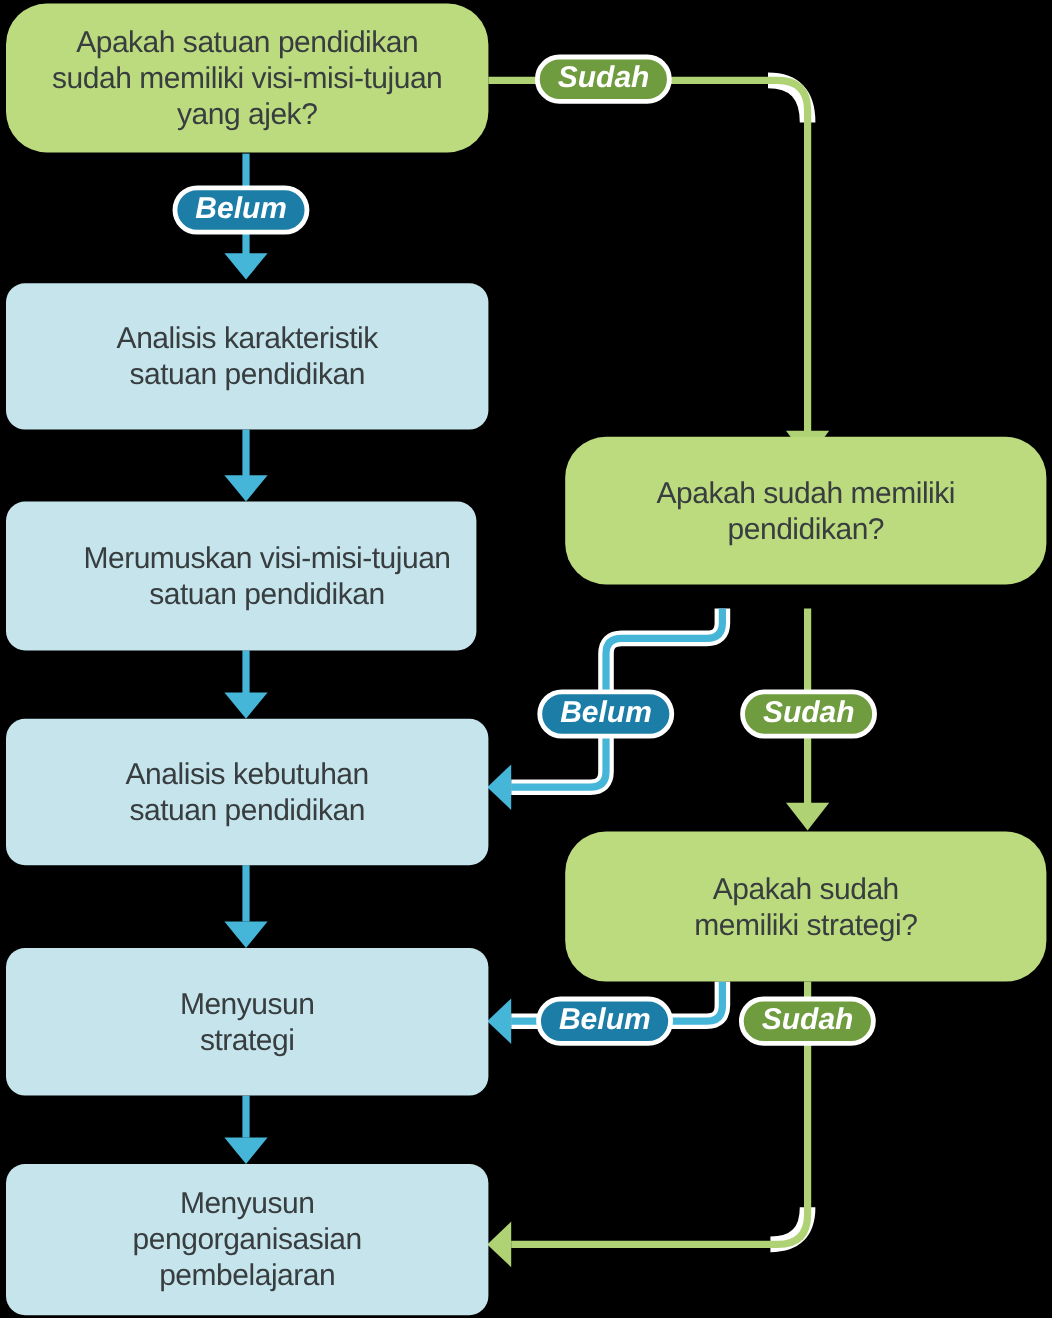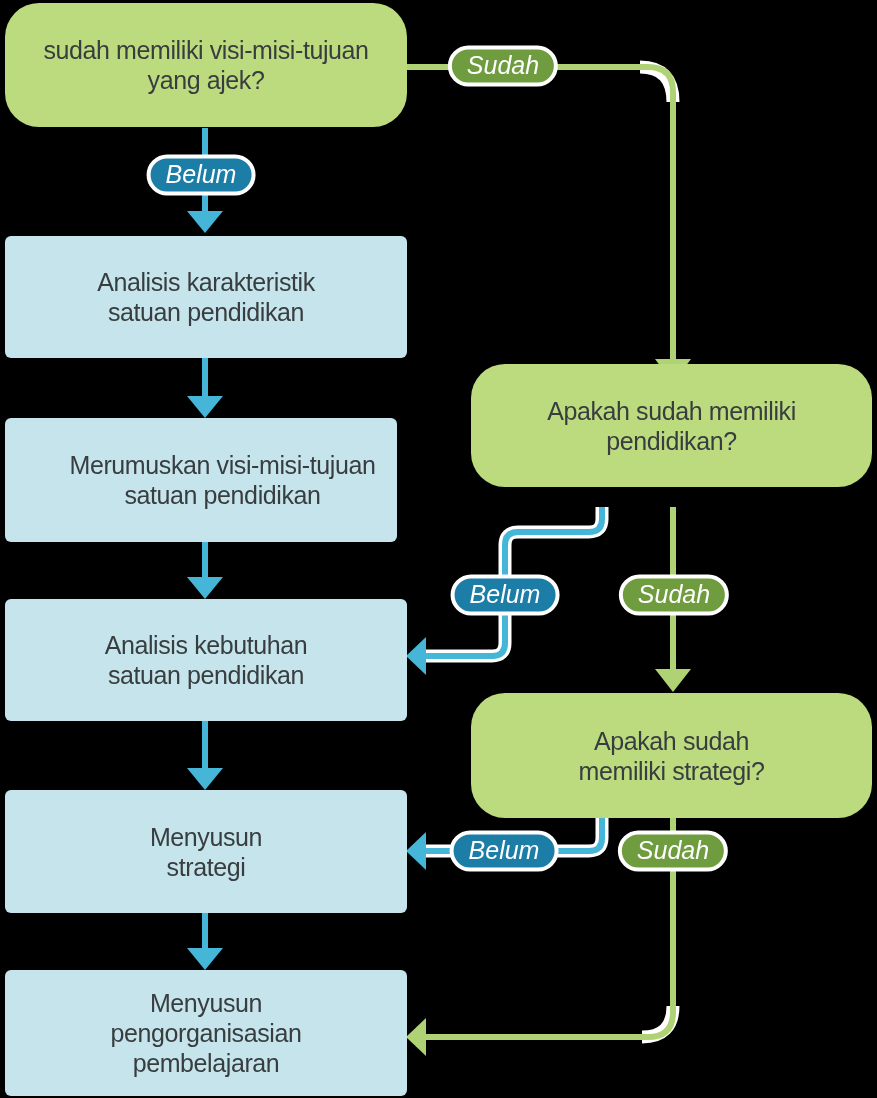--- a/index.html
+++ b/index.html
@@ -37,39 +37,39 @@
     letter-spacing: -0.4px;
     padding: 0 4px;
   }
   .node .line { display: block; }
   .decision {
     background: #bcdb7e;
     border-radius: 34px;
   }
   .process {
     background: #c5e4eb;
-    border-radius: 6px;
+    border-radius: 16px;
   }
   .n-a { left: 5px;   top: 3px;   width: 402px; height: 124px; }
   .n-b { left: 5px;   top: 236px; width: 402px; height: 122px; }
   .n-c { left: 5px;   top: 418px; width: 392px; height: 124px; padding-left: 47px; }
   .n-d { left: 5px;   top: 599px; width: 402px; height: 122px; justify-content: center; }
   .n-e { left: 5px;   top: 790px; width: 402px; height: 123px; }
   .n-f { left: 5px;   top: 970px; width: 402px; height: 126px; }
   .n-g { left: 471px; top: 364px; width: 401px; height: 123px; }
   .n-h { left: 471px; top: 693px; width: 401px; height: 125px; }
   .pill {
     position: absolute;
     transform: translate(-50%, -50%);
     border: 4px solid #ffffff;
     border-radius: 24px;
     padding: 0px 15px 3px 15px;
     color: #ffffff;
     font-style: italic;
-    font-weight: normal;
+    font-weight: bold;
     font-size: 25px;
     line-height: 30px;
     white-space: nowrap;
   }
   .pill-sudah { background: #6f9c3e; }
   .pill-belum { background: #1c7ea7; }
   .p-sudah1 { left: 503px; top: 66px; }
   .p-belum1 { left: 201px; top: 175px; }
   .p-belum2 { left: 505px; top: 595px; }
   .p-sudah2 { left: 674px; top: 595px; }
@@ -113,20 +113,21 @@
     <path d="M602 507 V519 Q602 532 589 532 H518 Q505 532 505 545 V643 Q505 656 492 656 H426" class="edge-line" stroke="#45b5d8"></path>
     <polygon points="426,637 426,675 406,656" fill="#45b5d8"></polygon>
 
     <path d="M602 818 V838 Q602 851 589 851 H426" class="edge-outline" stroke="#ffffff"></path>
     <path d="M602 818 V838 Q602 851 589 851 H426" class="edge-line" stroke="#45b5d8"></path>
     <polygon points="426,832 426,870 406,851" fill="#45b5d8"></polygon>
   </svg>
 
   <div class="node decision n-a">
     <div>
+      <span class="line">Apakah satuan pendidikan</span>
       <span class="line">sudah memiliki visi-misi-tujuan</span>
       <span class="line">yang ajek?</span>
     </div>
   </div>
 
   <div class="node process n-b">
     <div>
       <span class="line">Analisis karakteristik</span>
       <span class="line">satuan pendidikan</span>
     </div>

